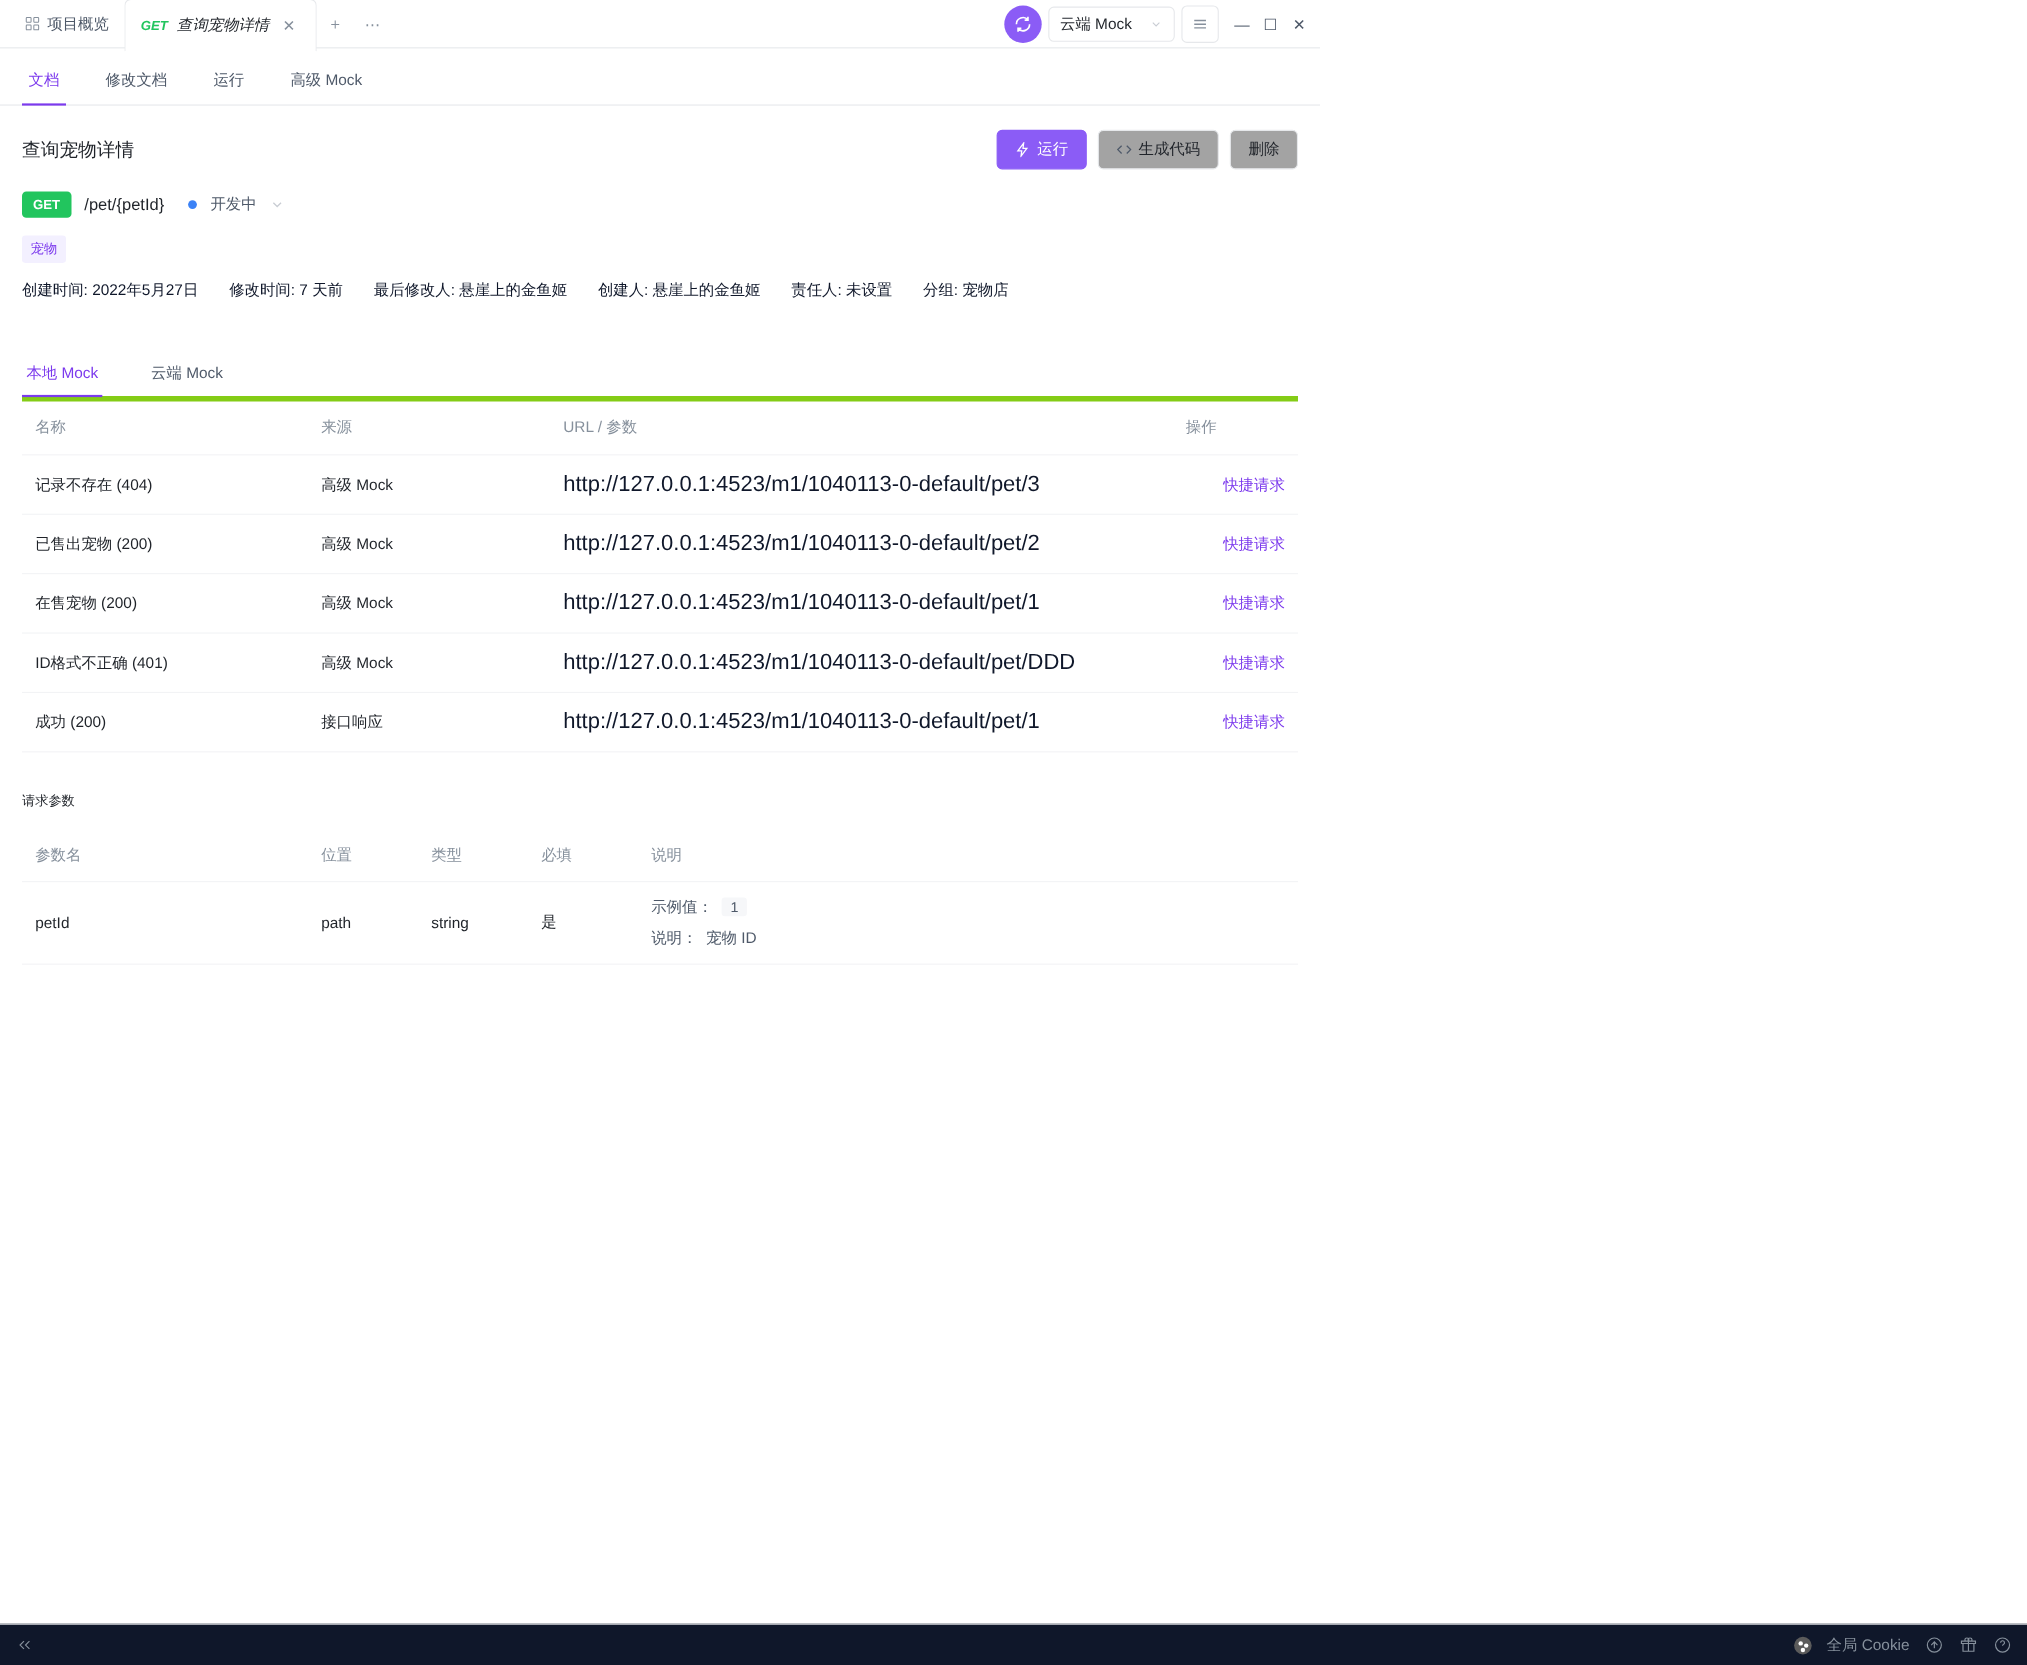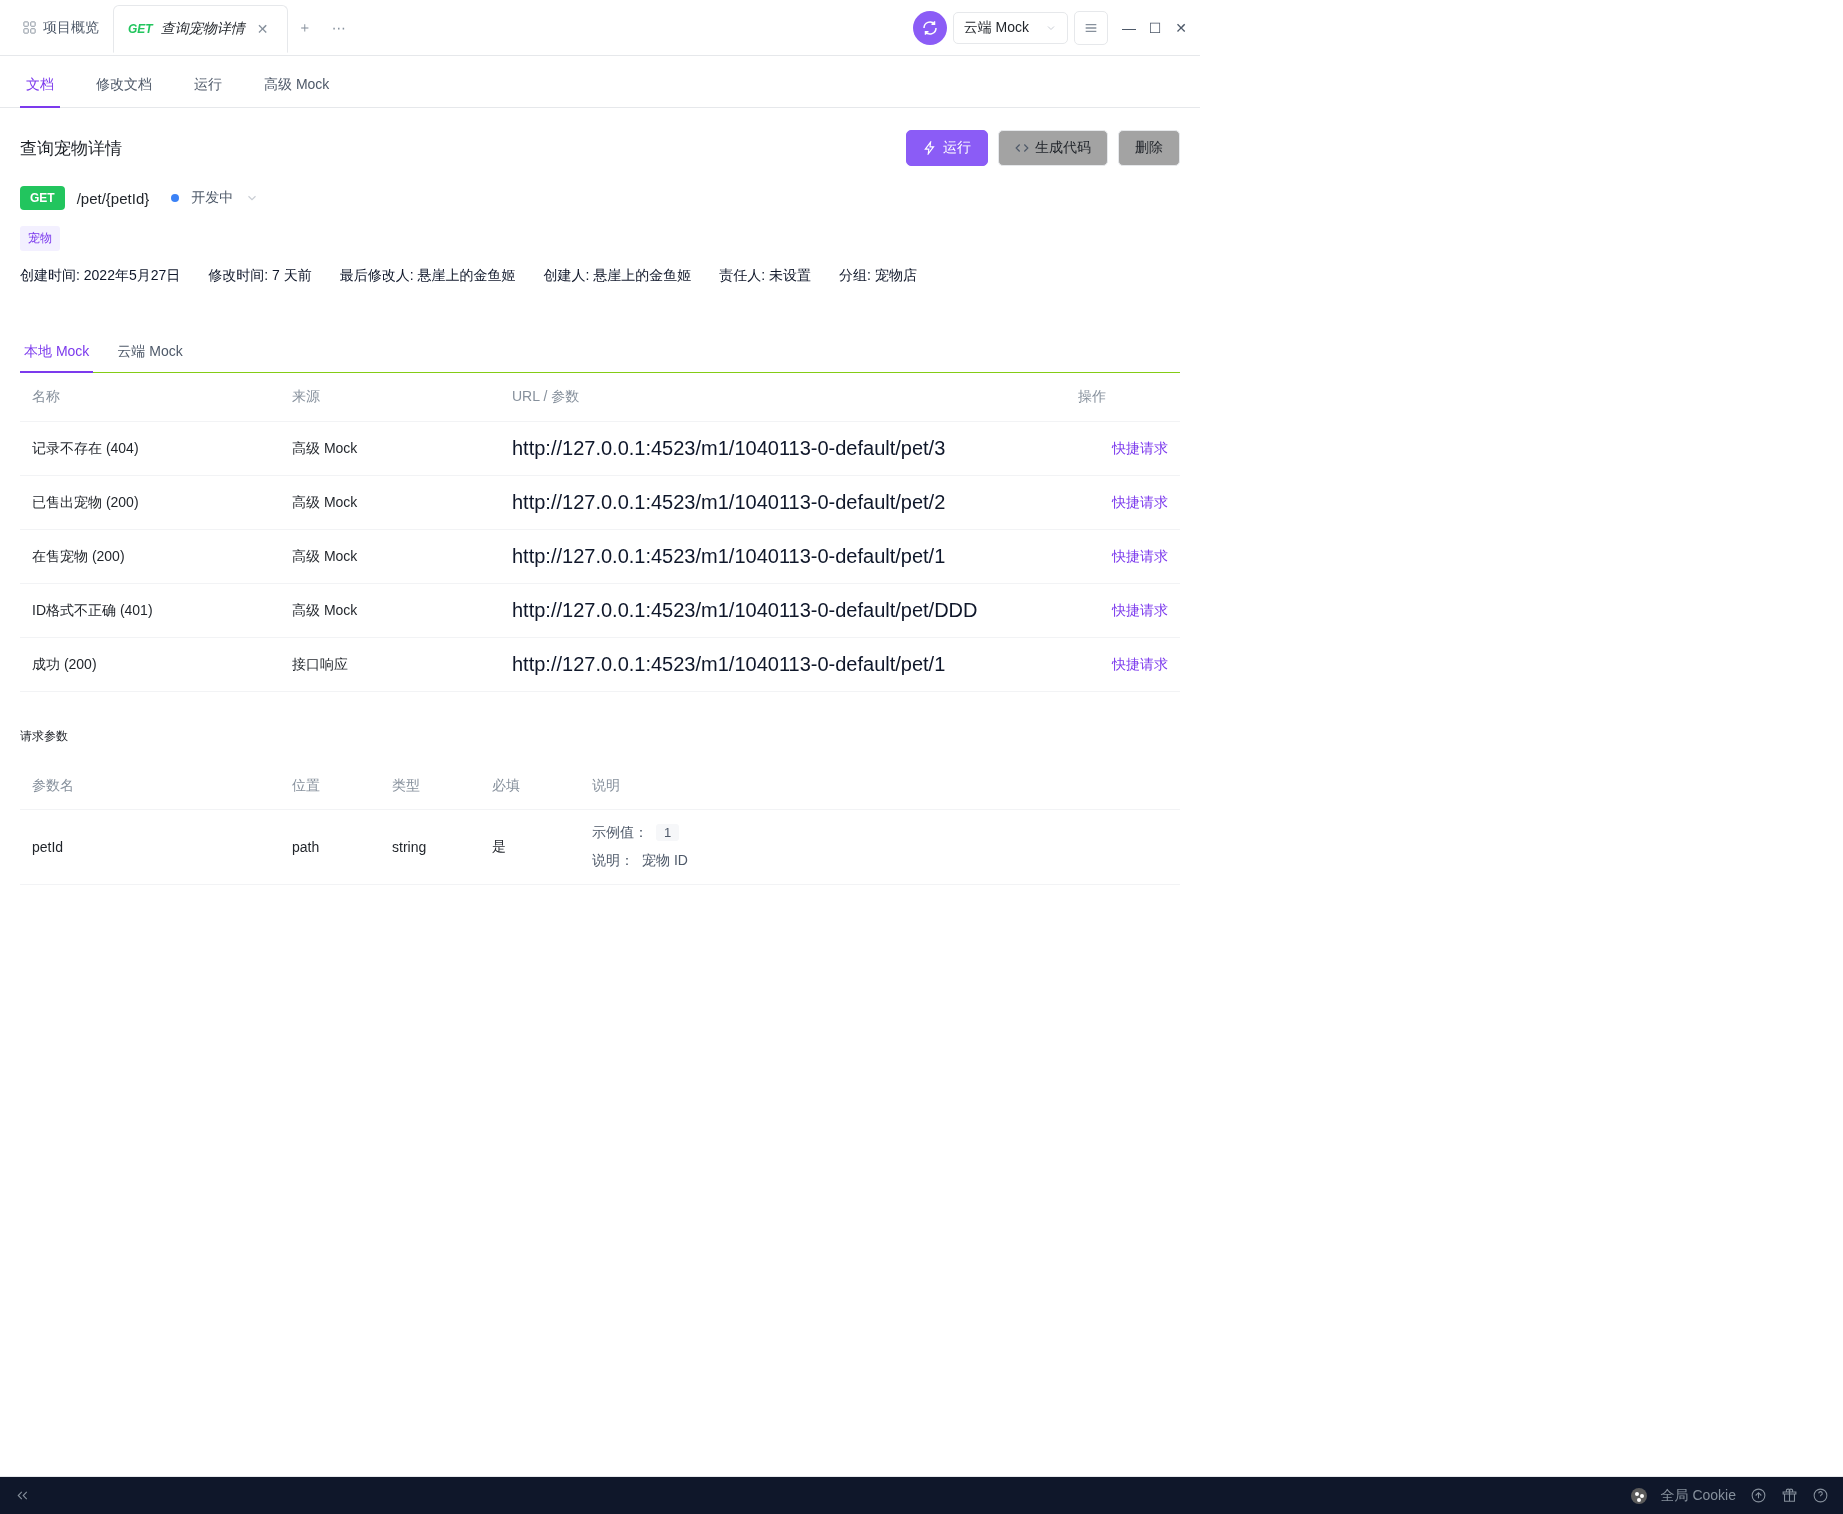--- a/index.html
+++ b/index.html
@@ -1,17 +1,17 @@
 <!DOCTYPE html>
 <html><head>
 <meta charset="utf-8">
 <style>
 *{box-sizing:border-box;margin:0;padding:0}
 body{font-family:-apple-system,"PingFang SC","Microsoft YaHei",sans-serif;font-size:14px;color:#1f2329;background:#fff;width:1200px;height:986px;overflow:hidden}
-.titlebar{height:56px;display:flex;align-items:center;border-bottom:1px solid #e6e8eb;padding:0 8px}
+.titlebar{height:44px;display:flex;align-items:center;border-bottom:1px solid #e6e8eb;padding:0 8px}
 .tab-overview{display:flex;align-items:center;gap:6px;padding:0 14px;height:48px;color:#4e5969;cursor:pointer}
 .tab-overview svg{width:15px;height:15px;fill:none;stroke:#86909c;stroke-width:1.5}
 .tab-active{display:flex;align-items:center;gap:8px;padding:0 14px;height:48px;background:#fff;border:1px solid #e6e8eb;border-bottom-color:#fff;border-radius:6px 6px 0 0;position:relative;top:1px}
 .get-pill{font-size:12px;font-weight:700;color:#22c55e;font-style:italic}
 .tab-title{font-style:italic;color:#1f2329}
 .tab-close{width:20px;height:20px;display:flex;align-items:center;justify-content:center;color:#86909c;cursor:pointer}
 .titlebar-plus,.titlebar-more{width:34px;height:34px;display:flex;align-items:center;justify-content:center;color:#86909c;cursor:pointer}
 .titlebar-spacer{flex:1}
 .circle-btn{width:34px;height:34px;border-radius:50%;background:#8b5cf6;display:flex;align-items:center;justify-content:center;cursor:pointer}
 .circle-btn svg{width:18px;height:18px;stroke:#fff;fill:none;stroke-width:2}
@@ -32,21 +32,21 @@
 .btn svg{width:14px;height:14px}
 .path-row{display:flex;align-items:center;gap:12px;margin-top:20px}
 .method-badge{background:#22c55e;color:#fff;font-weight:700;font-size:12px;padding:5px 10px;border-radius:4px}
 .path-text{font-size:15px;color:#1f2329}
 .status-dot{width:8px;height:8px;border-radius:50%;background:#3b82f6;margin-left:10px}
 .status-text{color:#4e5969}
 .chevron-small{width:14px;height:14px;stroke:#c9cdd4;fill:none;stroke-width:2}
 .tag-row{margin-top:16px}
 .tag{display:inline-block;background:#f3f0ff;color:#7c3aed;font-size:12px;padding:4px 8px;border-radius:3px}
 .meta-row{display:flex;gap:28px;margin-top:16px;color:#0f172a;font-size:14px;flex-wrap:wrap}
-.mock-tabs{display:flex;margin-top:48px;border-bottom:1px solid #84cc16;gap:20px}
+.mock-tabs{display:flex;margin-top:48px;border-bottom:5px solid #84cc16;gap:40px}
 .mock-tab{padding:10px 4px;cursor:pointer;color:#4e5969;border-bottom:2px solid transparent;margin-bottom:-1px}
 .mock-tab.active{color:#7c3aed;border-bottom-color:#7c3aed}
 .table{width:100%}
 .thead,.trow{display:grid;grid-template-columns:260px 220px 1fr 90px;align-items:center;padding:15px 12px}
 .thead{color:#86909c;border-bottom:1px solid #f2f3f5}
 .trow{border-bottom:1px solid #f2f3f5;color:#1f2329}
 .trow .url{color:#0f172a;font-size:20px}
 .action-link{color:#7c3aed;cursor:pointer;text-align:right}
 .section-title{font-size:12px;margin-top:36px;margin-bottom:18px}
 .param-head,.param-row{display:grid;grid-template-columns:260px 100px 100px 100px 1fr;padding:14px 12px;align-items:center}

